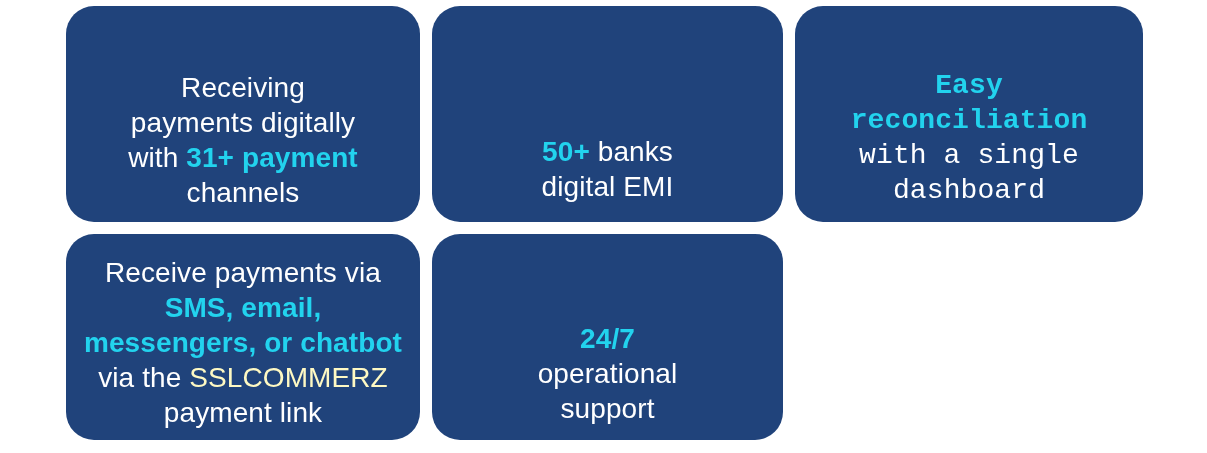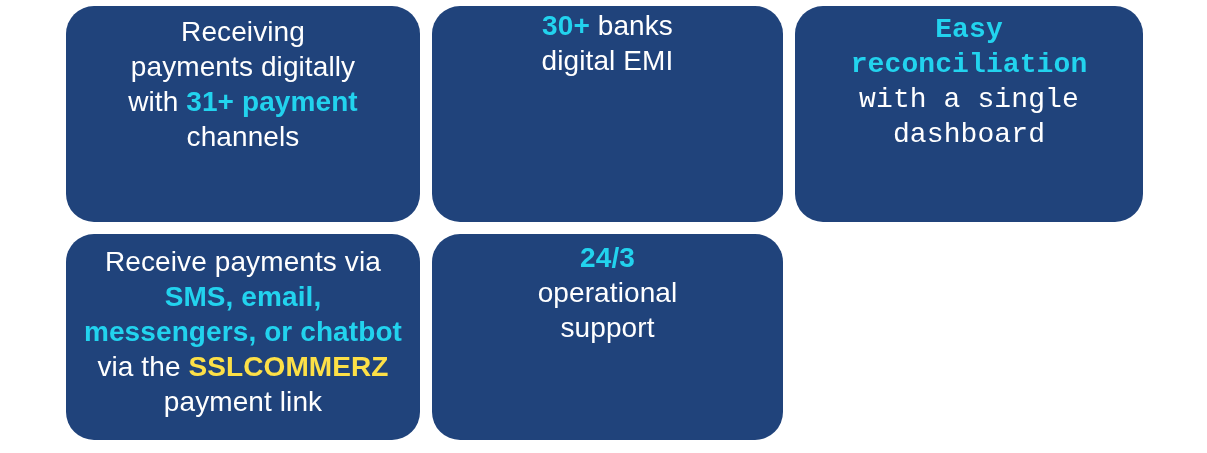--- a/index.html
+++ b/index.html
@@ -27,21 +27,21 @@
     grid-template-rows: 216px 206px;
     column-gap: 12px;
     row-gap: 12px;
     box-sizing: border-box;
   }
 
   .feature-card {
     background: #20437B;
     border-radius: 28px;
     display: flex;
-    align-items: flex-start;
+    align-items: flex-end;
     justify-content: center;
     text-align: center;
     box-sizing: border-box;
     padding: 10px 14px;
     overflow: hidden;
   }
 
   .card-text {
     color: #ffffff;
     font-size: 28px;
@@ -51,22 +51,22 @@
     text-align: center;
     white-space: pre-line;
     margin: 0;
   }
 
   .card-text .accent {
     color: #22D3EE;
     font-weight: 700;
   }
   .card-text .strong {
-    color: #fde047;
-    font-weight: 700;
+    color: #fef9c3;
+    font-weight: 400;
   }
 
   
   .card-r1c1 .card-text { transform: translateY(-2px); }
   .card-r1c2 .card-text { transform: translateY(-8px); }
   .card-r1c3 .card-text { transform: translateY(-4px); font-family: Liberation Mono, monospace; }
   .card-r2c1 .card-text { transform: translateY(0px); }
   .card-r2c2 .card-text { transform: translateY(-2px); }
   .card-r2c3 .card-text { transform: translateY(-4px); }
 </style>
@@ -76,39 +76,39 @@
 <div class="feature-grid">
 
   <div class="feature-card card-r1c1">
     <p class="card-text">Receiving
 payments digitally
 with <span class="accent">31+ payment</span>
 channels</p>
   </div>
 
   <div class="feature-card card-r1c2">
-    <p class="card-text"><span class="accent">30+</span> banks
+    <p class="card-text"><span class="accent">50+</span> banks
 digital EMI</p>
   </div>
 
   <div class="feature-card card-r1c3">
     <p class="card-text"><span class="accent">Easy
 reconciliation</span>
 with a single
 dashboard</p>
   </div>
 
   <div class="feature-card card-r2c1">
     <p class="card-text">Receive payments via
 <span class="accent">SMS, email,
 messengers, or chatbot</span>
 via the <span class="strong">SSLCOMMERZ</span>
 payment link</p>
   </div>
 
 
   <div class="feature-card card-r2c3">
-    <p class="card-text"><span class="accent">24/3</span>
+    <p class="card-text"><span class="accent">24/7</span>
 operational
 support</p>
   </div>
 
 </div>
 
 </body></html>

